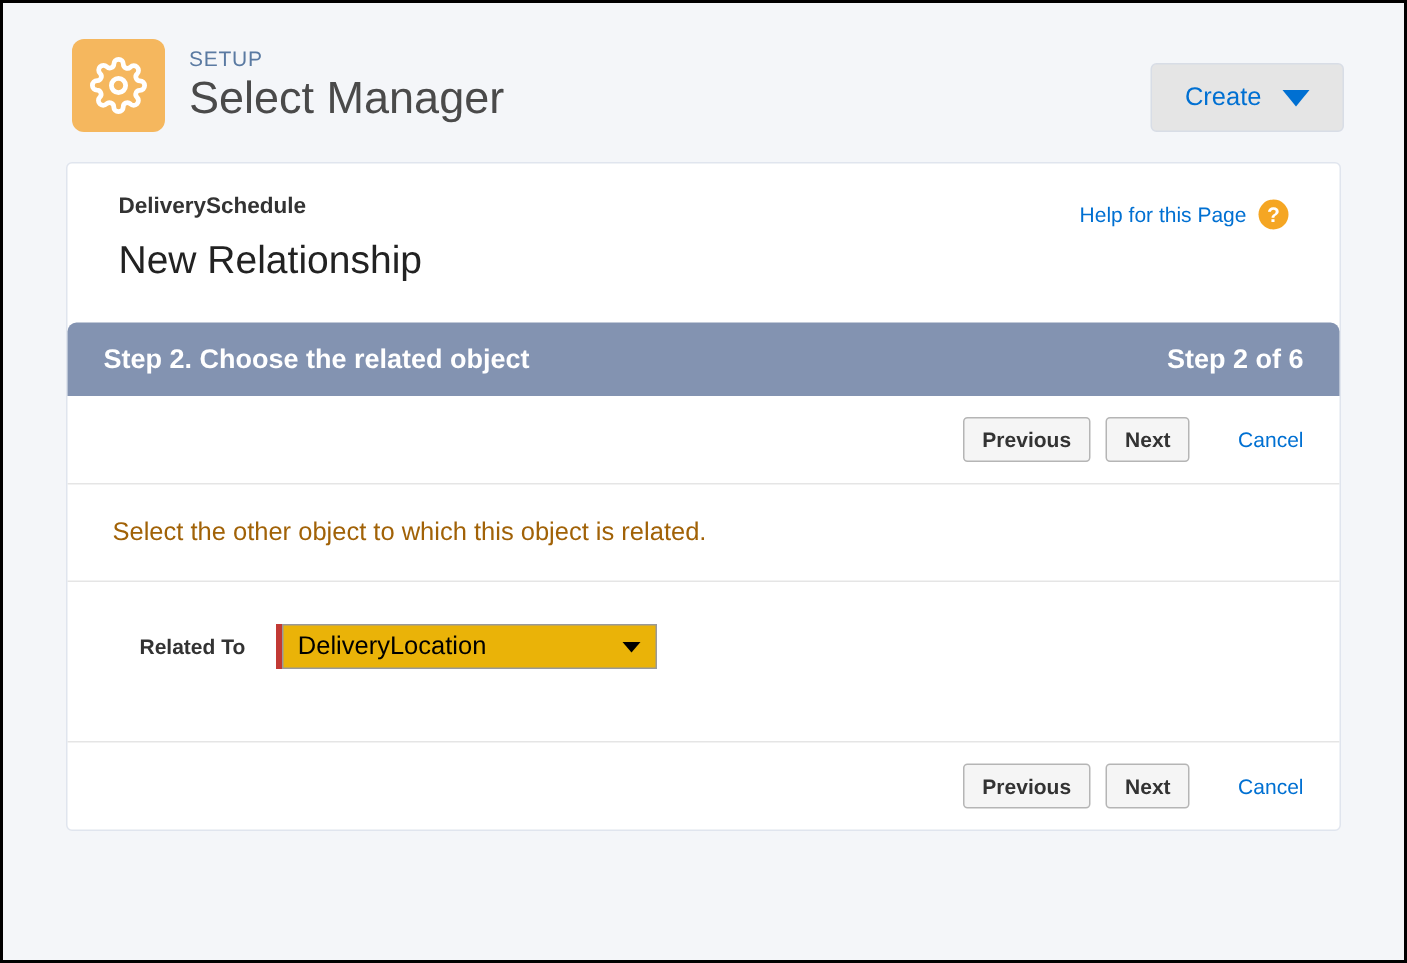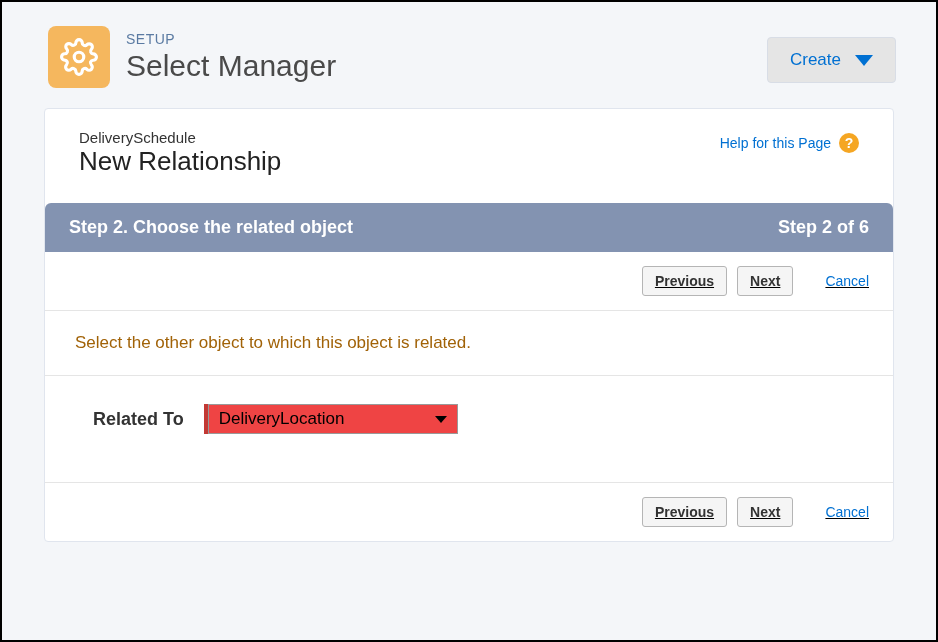--- a/index.html
+++ b/index.html
@@ -12,21 +12,21 @@
       padding: 0;
     }
     .container {
       background: #f4f6f9;
       width: 100%;
       height: 100%;
       padding-bottom: 20px;
     }
     .header {
       display: flex;
-      align-items: center;
+      align-items: flex-end;
       justify-content: space-between;
       padding: 24px 40px 20px 46px;
     }
     .header-left {
       display: flex;
       align-items: center;
       gap: 16px;
     }
     .gear-tile {
       width: 62px;
@@ -76,22 +76,22 @@
       border-radius: 4px;
       border: 1px solid #e0e5ee;
       padding-bottom: 0;
     }
     .panel-header {
       display: flex;
       justify-content: space-between;
       align-items: flex-start;
       padding: 20px 34px 26px 34px;
     }
-    .obj-label { font-size: 15px; font-weight: 400; color: #333; }
-    .obj-title { font-size: 26px; color: #222; margin-top: 0; }
+    .obj-label { font-size: 15px; font-weight: 700; color: #333; }
+    .obj-title { font-size: 26px; color: #222; margin-top: 12px; }
     .help-wrap {
       display: flex;
       align-items: center;
       gap: 8px;
       margin-top: 4px;
     }
     .help-link { color: #0070d2; font-size: 14px; cursor: pointer; }
     .help-icon {
       width: 20px; height: 20px;
       border-radius: 50%;
@@ -113,21 +113,20 @@
       margin: 0;
       border-radius: 6px 6px 0 0;
     }
     .btn-row {
       display: flex;
       justify-content: flex-end;
       align-items: center;
       gap: 10px;
       padding: 14px 24px;
       border-bottom: 1px solid #e5e5e5;
-      text-decoration: underline;
     }
     .btn-row.bottom { border-bottom: none; border-top: 1px solid #e5e5e5; }
     .std-btn {
       background: #f5f5f5;
       border: 1px solid #b5b5b5;
       border-radius: 3px;
       padding: 6px 12px;
       font-size: 14px;
       font-weight: 700;
       color: #333;
@@ -145,39 +144,39 @@
       color: #a16207;
       border-bottom: 1px solid #e5e5e5;
     }
     .field-row {
       padding: 28px 30px 48px 48px;
       display: flex;
       align-items: center;
       gap: 20px;
     }
     .field-label {
-      font-size: 18px;
+      font-size: 14px;
       font-weight: 700;
       color: #333;
     }
     .select-wrap {
       display: flex;
       align-items: stretch;
     }
     .req-bar { width: 4px; background: #c23934; }
     .select-box {
       border: 1px solid #999;
       padding: 4px 10px;
       min-width: 250px;
       display: flex;
       justify-content: space-between;
       align-items: center;
       font-size: 17px;
       cursor: pointer;
-      background: #ef4444;
+      background: #eab308;
     }
     .select-box .caret {
       width: 0; height: 0;
       border-left: 6px solid transparent;
       border-right: 6px solid transparent;
       border-top: 7px solid #000;
     }
   </style>
 </head>
 <body>

